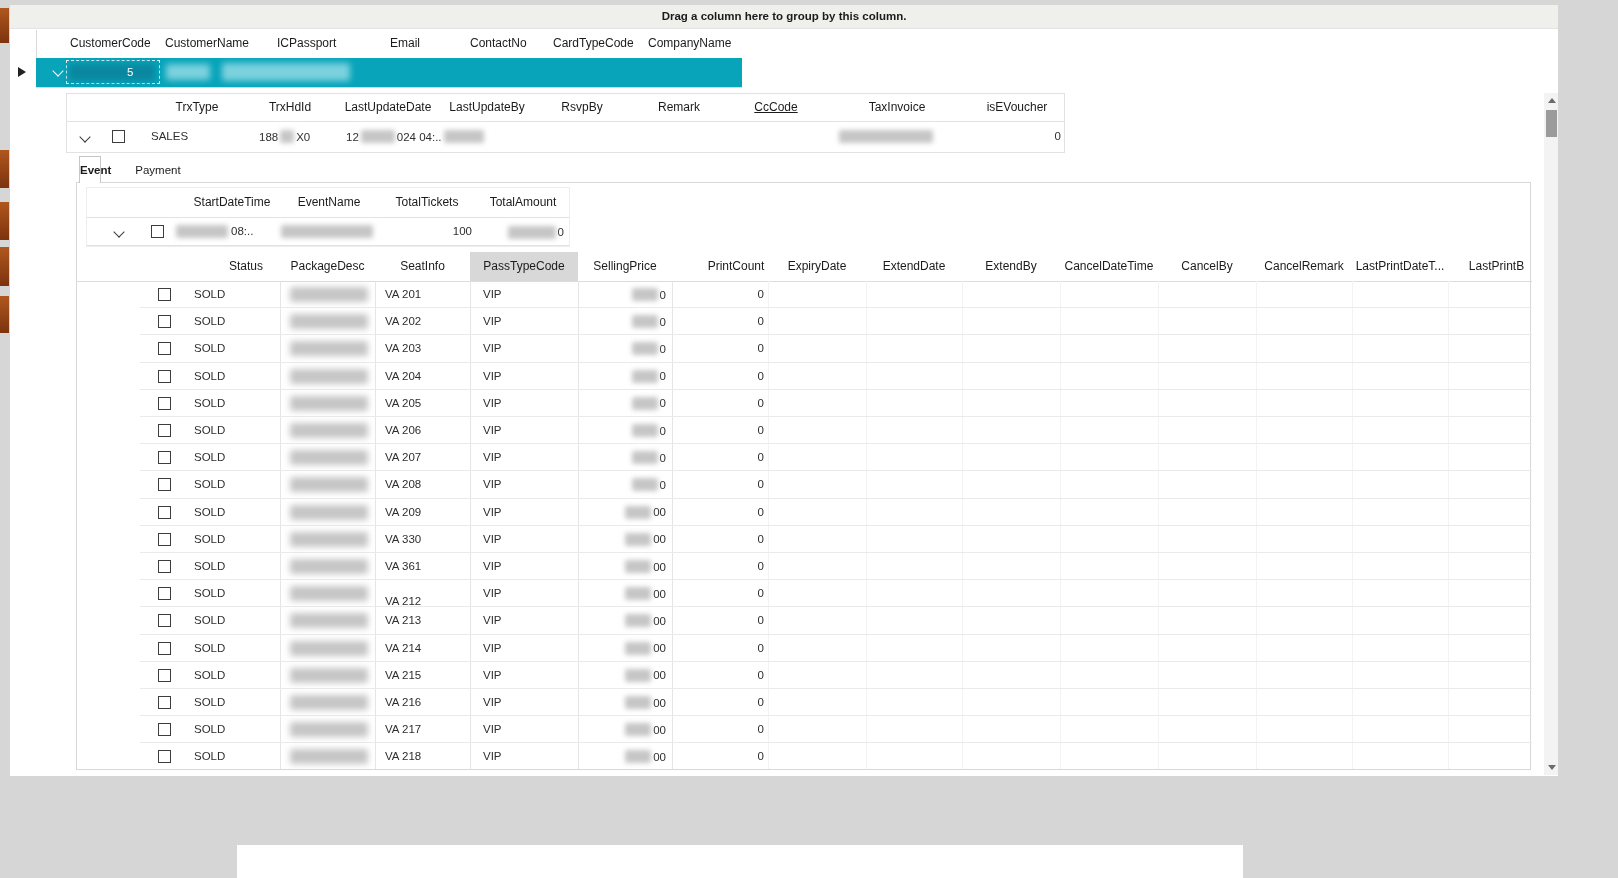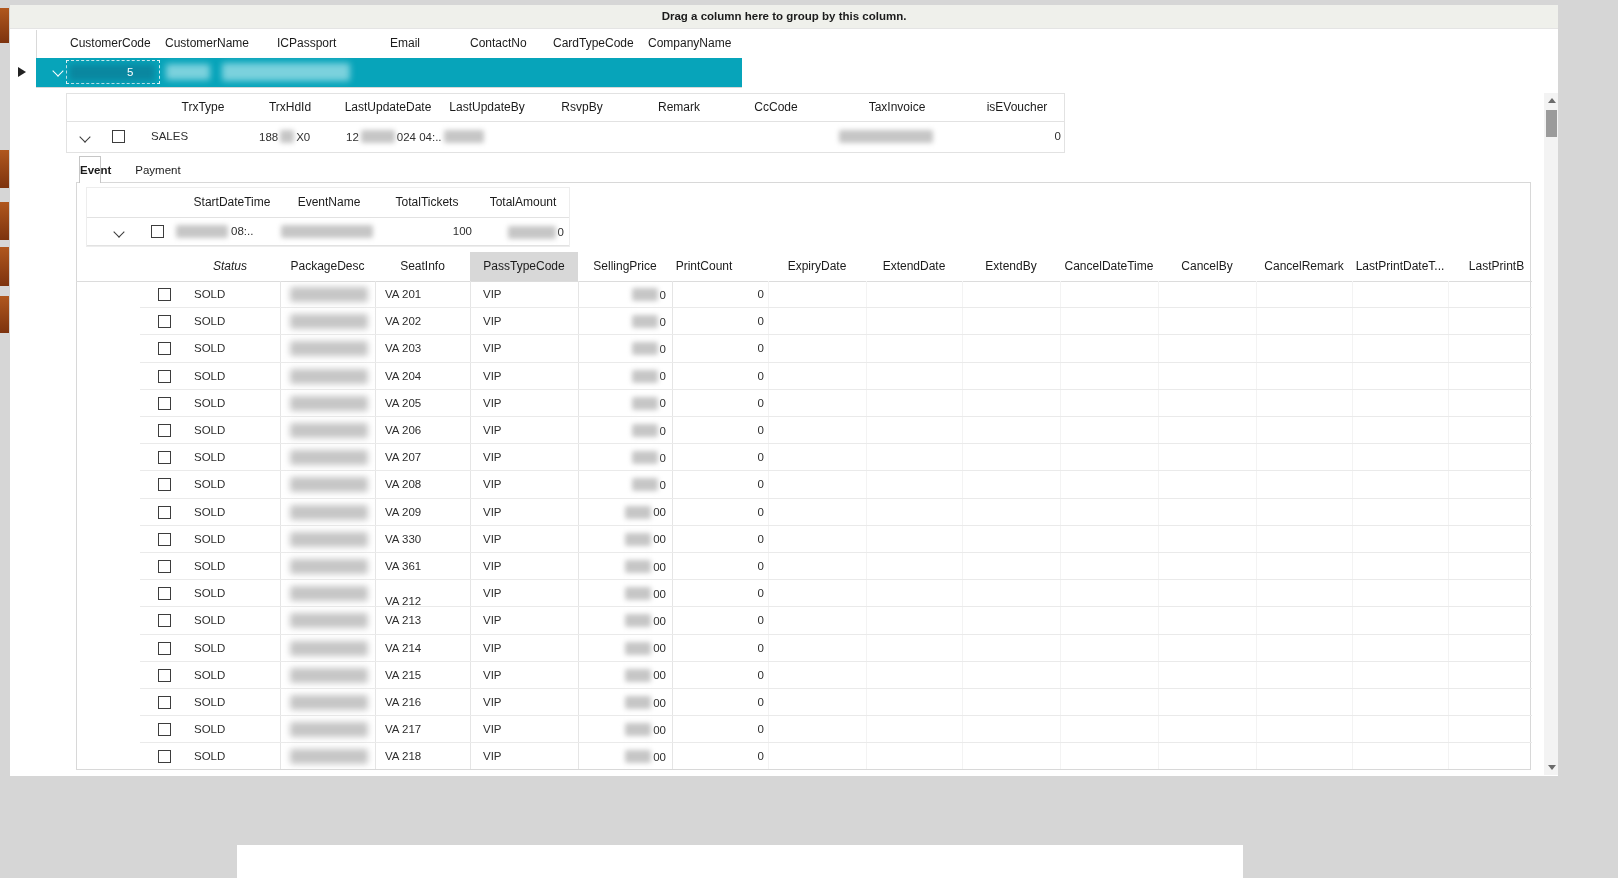--- a/index.html
+++ b/index.html
@@ -87,27 +87,27 @@
     <div class="focus-cell">
       <div class="redact tdark" style="left:2px;top:3px;width:86px;height:17px"></div>
       <span class="frag5">5</span>
     </div>
     <div class="redact tlight" style="left:130px;top:6px;width:44px;height:16px"></div>
     <div class="redact tlight" style="left:186px;top:5px;width:128px;height:18px"></div>
   </div>
 
   <div class="abs trx-grid">
     <div class="g-head">
-        <span class="hdr center" style="left: 136px;">TrxType</span>
+        <span class="hdr center" style="left: 130px;">TrxType</span>
         <span class="hdr center" style="left: 223px;">TrxHdId</span>
         <span class="hdr center" style="left: 321px;">LastUpdateDate</span>
         <span class="hdr center" style="left: 420px;">LastUpdateBy</span>
         <span class="hdr center" style="left: 515px;">RsvpBy</span>
         <span class="hdr center" style="left: 612px;">Remark</span>
-        <span class="hdr center" style="left: 709px;">CcCode</span>
+        <span class="hdr center" style="left: 709px; text-decoration: underline;">CcCode</span>
         <span class="hdr center" style="left: 830px;">TaxInvoice</span>
         <span class="hdr center" style="left: 950px;">isEVoucher</span>
       </div>
     <div class="trx-row">
       <span class="chev" style="left:14px;top:11px"></span>
       <span class="cb" style="left:45px;top:8px"></span>
       <span class="cell green" style="left:84px">SALES</span>
       <span class="fraggroup" style="left:192px;height:29px">
         <span>188</span>
         <span class="rblur" style="width:14px"></span>
@@ -144,26 +144,26 @@
         <span class="rblur" style="position:absolute;left:194px;top:7px;width:92px"></span>
         <span class="cell" style="left:340px;width:45px;text-align:right">100</span>
         <span class="fraggroup" style="right:5px;height:28px">
           <span class="rblur" style="width:48px"></span>
           <span>0</span>
         </span>
       </div>
     </div>
 
     <div class="tk-head">
-        <span class="thdr" style="left: 104px; width: 100px; font-style: italic;">Status</span>
+        <span class="thdr" style="left: 120px; width: 100px;">Status</span>
         <span class="thdr" style="left: 204px; width: 95px;">PackageDesc</span>
         <span class="thdr" style="left: 299px; width: 95px;">SeatInfo</span>
         <span class="thdr hl" style="left: 394px; width: 108px;">PassTypeCode</span>
         <span class="thdr" style="left: 502px; width: 94px;">SellingPrice</span>
-        <span class="thdr" style="left: 580px; width: 96px; text-align: center;">PrintCount</span>
+        <span class="thdr" style="left: 612px; width: 96px; text-align: center;">PrintCount</span>
         <span class="thdr" style="left: 692px; width: 98px;">ExpiryDate</span>
         <span class="thdr" style="left: 790px; width: 96px;">ExtendDate</span>
         <span class="thdr" style="left: 886px; width: 98px;">ExtendBy</span>
         <span class="thdr" style="left: 984px; width: 98px;">CancelDateTime</span>
         <span class="thdr" style="left: 1082px; width: 98px;">CancelBy</span>
         <span class="thdr" style="left: 1180px; width: 96px;">CancelRemark</span>
         <span class="thdr" style="left: 1276px; width: 96px;">LastPrintDateT...</span>
         <span class="thdr" style="left: 1372px; width: 97px;">LastPrintB</span>
       </div>
     <div class="tk-rows">

